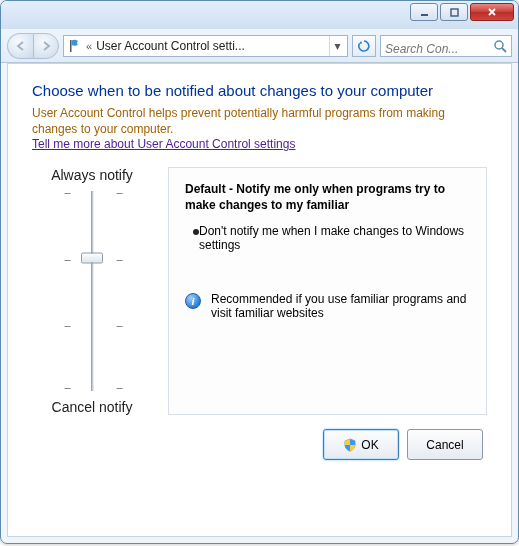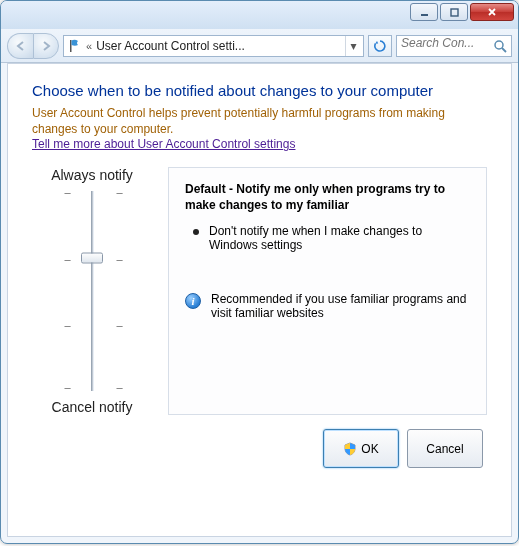--- a/index.html
+++ b/index.html
@@ -94,24 +94,24 @@
     }
     .refresh-btn {
       width: 24px; height: 22px;
       border: 1px solid #9fb6cf;
       background: linear-gradient(#fafdff,#e4edf7);
       display:flex;align-items:center;justify-content:center;
       cursor:pointer;
     }
     .refresh-btn svg { width:12px;height:12px; }
     .search-box {
-      width: 116px; height: 22px;
+      width: 132px; height: 22px;
       border: 1px solid #9fb6cf;
       background:#fff;
-      display:flex;align-items:flex-start;
+      display:flex;align-items:flex-end;
       padding: 0 24px 0 4px;
       position: relative;
     }
     .search-box input {
       border:none; outline:none; width:100%;
       font-style: italic; color:#7a7a7a; font-size:12px;
       font-family: inherit;
       background: transparent;
     }
     .search-box .mag {
@@ -182,39 +182,39 @@
     }
     .desc-panel {
       flex: 1;
       border: 1px solid #d7dee8;
       background: #fdfdfe;
       padding: 14px 16px;
       min-height: 220px;
       position: relative;
     }
     .desc-title { font-weight: bold; margin-bottom: 10px; line-height:1.3;}
-    .bullet-row { display:flex; gap:10px; margin-left:8px; margin-bottom:40px;}
+    .bullet-row { display:flex; margin-left:8px; margin-bottom:40px;}
     .bullet-dot { width:6px;height:6px;border-radius:50%;background:#222; margin-top:5px; flex-shrink:0;}
     .info-row { display:flex; gap:10px; }
     .info-icon {
       width:16px;height:16px;border-radius:50%;
       background: radial-gradient(circle at 35% 30%, #9cd0ff, #2a7fd4 70%);
       border:1px solid #1d5fa5;
       color:#fff; font-weight:bold; font-size:11px;
       display:flex;align-items:center;justify-content:center;
       font-style: italic; font-family: Georgia, serif;
       flex-shrink:0; margin-top:1px;
     }
     .button-row {
       margin-top: 14px;
       display:flex; justify-content:flex-end; gap:8px;
       padding-right: 4px;
     }
     .btn {
-      min-width: 76px; height: 39px;
+      min-width: 76px; height: 31px;
       border: 1px solid #8a98a9;
       border-radius: 3px;
       background: linear-gradient(#fdfdfd,#e6ebf2);
       font-size:12px; font-family: inherit;
       display:flex;align-items:center;justify-content:center;
       gap:4px; cursor:pointer;
       padding: 0 10px;
     }
     .btn.default {
       border-color: #3c7fb1;

